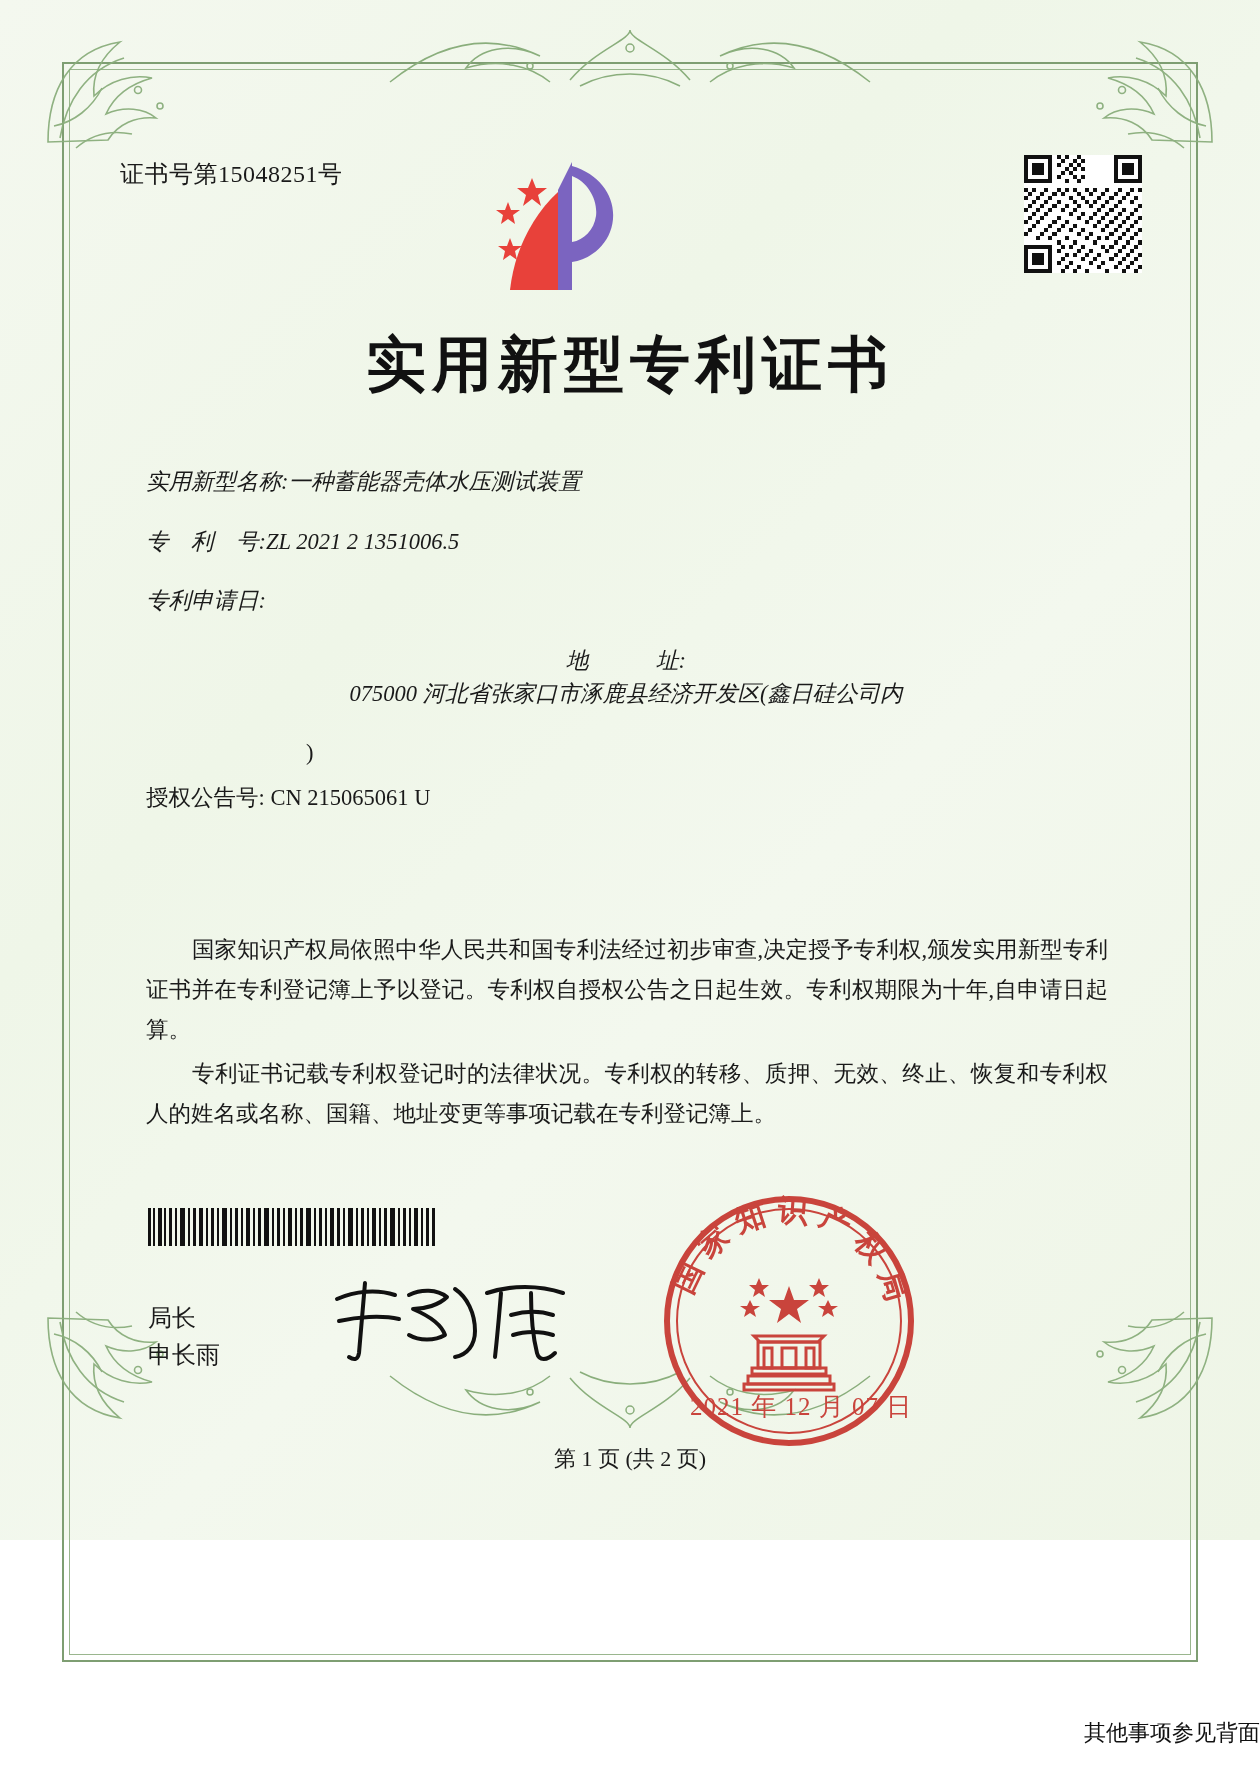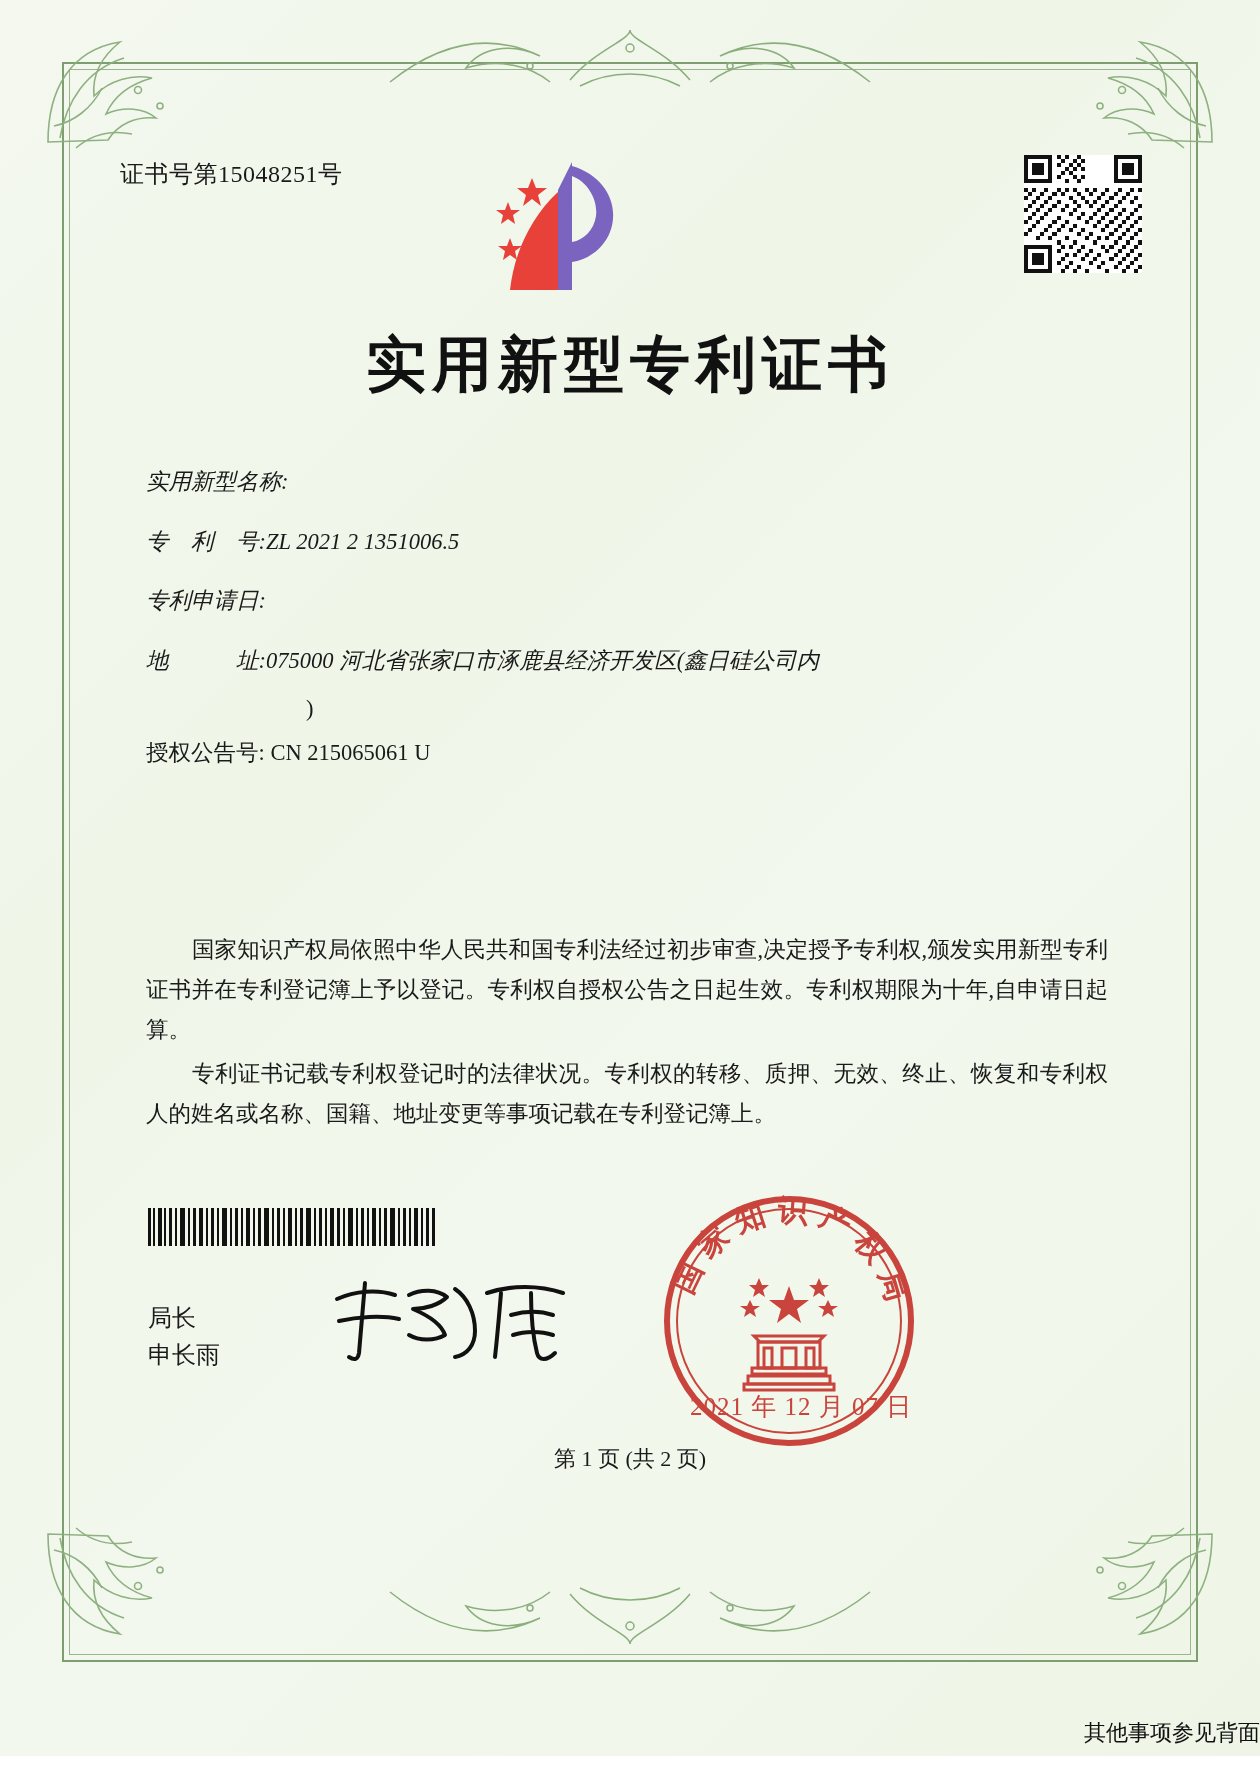--- a/index.html
+++ b/index.html
@@ -13,21 +13,21 @@
     font-family: "Liberation Serif", "DejaVu Serif", serif;
     color: #1a1a1a;
     position: relative;
     overflow: hidden;
   }
 
   
   .cert-page {
     position: absolute;
     left: 0; top: 0;
-    width: 1260px; height: 1756px;
+    width: 1260px; height: 1540px;
     background: linear-gradient(135deg, #f4f8ef 0%, #eff6e8 35%, #f3f8ee 60%, #eef5e6 100%);
   }
   .cert-inner-border {
     position: absolute;
     left: 62px; top: 62px;
     width: 1136px; height: 1600px;
     border: 2px solid #7e9e72;
     box-sizing: border-box;
   }
   .cert-inner-border::after{
@@ -104,21 +104,21 @@
   .flabel {
     flex: 0 0 auto;
     white-space: pre;
     color: #1a1a1a;
   }
   .fvalue {
     flex: 1 1 auto;
     color: #1a1a1a;
     word-break: break-all;
   }
-  .frow.tight { margin-bottom: 15px; }
+  .frow.tight { margin-bottom: 27px; flex-direction: column; }
   .addr-cont {
     margin-left: 160px;
     margin-top: 2px;
     margin-bottom: 18px;
     font-size: 22.5px;
   }
   .grantrow {
     display: flex;
     margin-top: -6px;
     margin-bottom: 10px;
@@ -483,20 +483,21 @@
       </g>
     </svg>
   </div>
 
   <div class="title">实用新型专利证书</div>
 
   <div class="fields">
 
     <div class="frow">
       <div class="flabel">实用新型名称:</div>
+      <div class="fvalue">一种蓄能器壳体水压测试装置</div>
     </div>
 
 
     <div class="frow">
       <div class="flabel">专　利　号:</div>
       <div class="fvalue">ZL 2021 2 1351006.5</div>
     </div>
 
     <div class="frow">
       <div class="flabel">专利申请日:</div>

